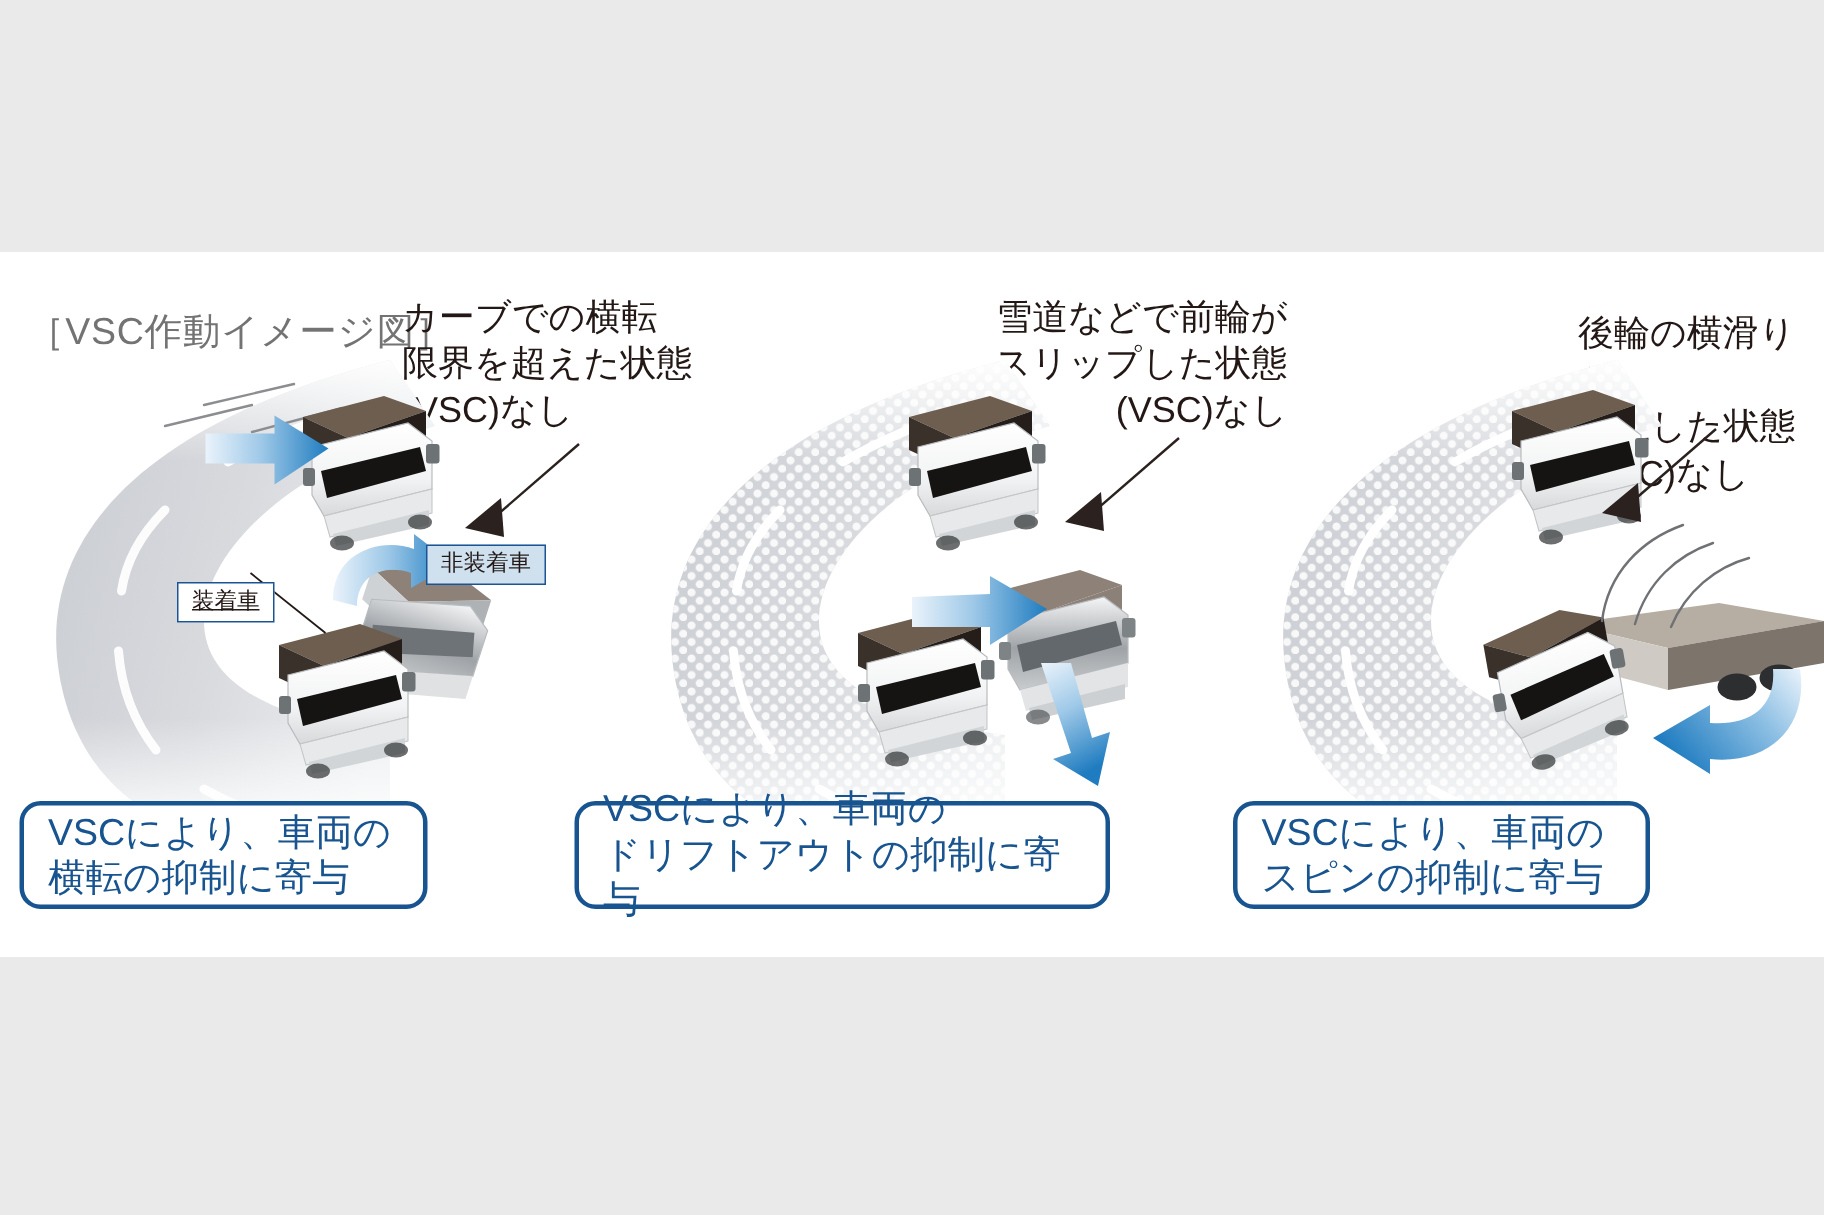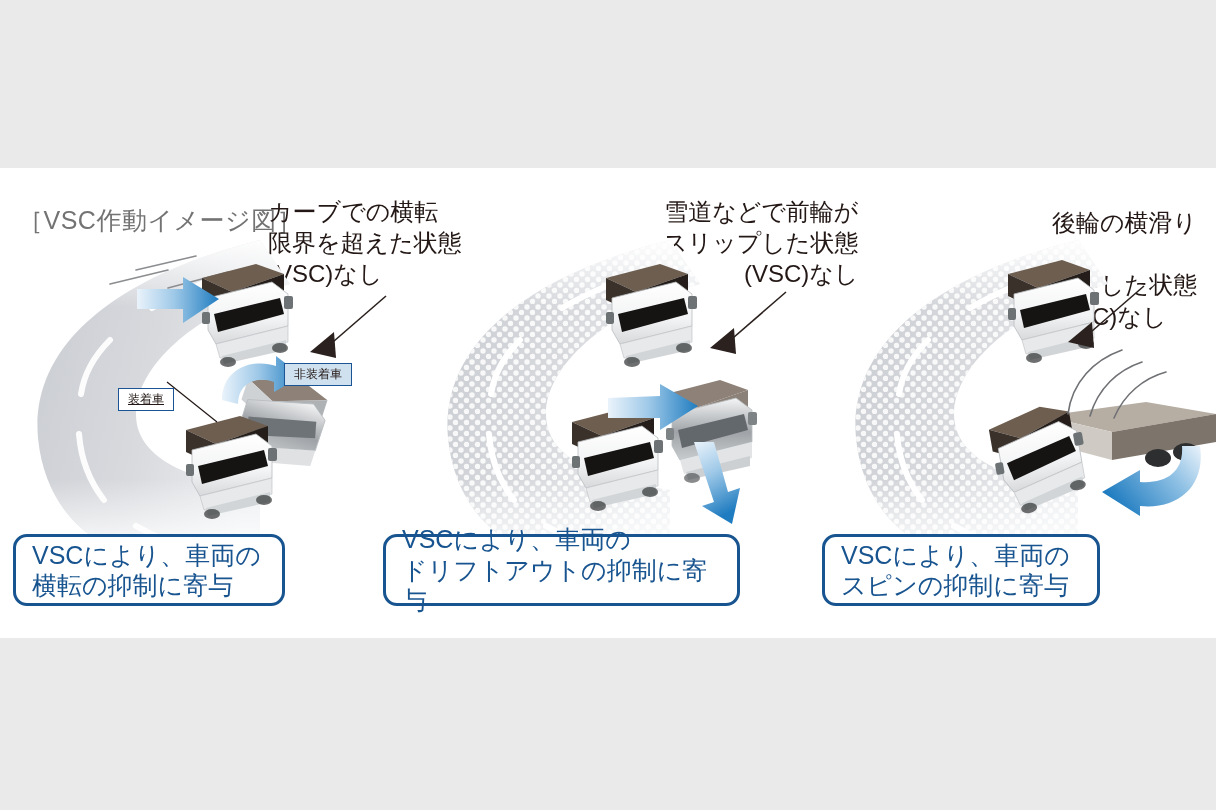--- a/index.html
+++ b/index.html
@@ -51,21 +51,21 @@
   .pointer{position:absolute;}
   .pointer svg{display:block;overflow:visible;}
 
   
   .lines{position:absolute;}
   .lines svg{display:block;overflow:visible;}
 
   
   .callout{
     position:absolute;border:1px solid #1b5495;
-    font-size:12px;color:#231815;padding:3px 9px 4px 9px;white-space:nowrap;
+    font-size:15px;color:#231815;padding:3px 9px 4px 9px;white-space:nowrap;
     line-height:1.2;
   }
   .callout.white{background:#ffffff;}
   .callout.blue{background:#cfe0ef;}
   .tag-sochakusha{left:118px;top:388px;text-decoration:underline;}
   .tag-hisochakusha{left:284px;top:363px;}
   .leader{position:absolute;}
   .leader svg{display:block;overflow:visible;}
 
   

